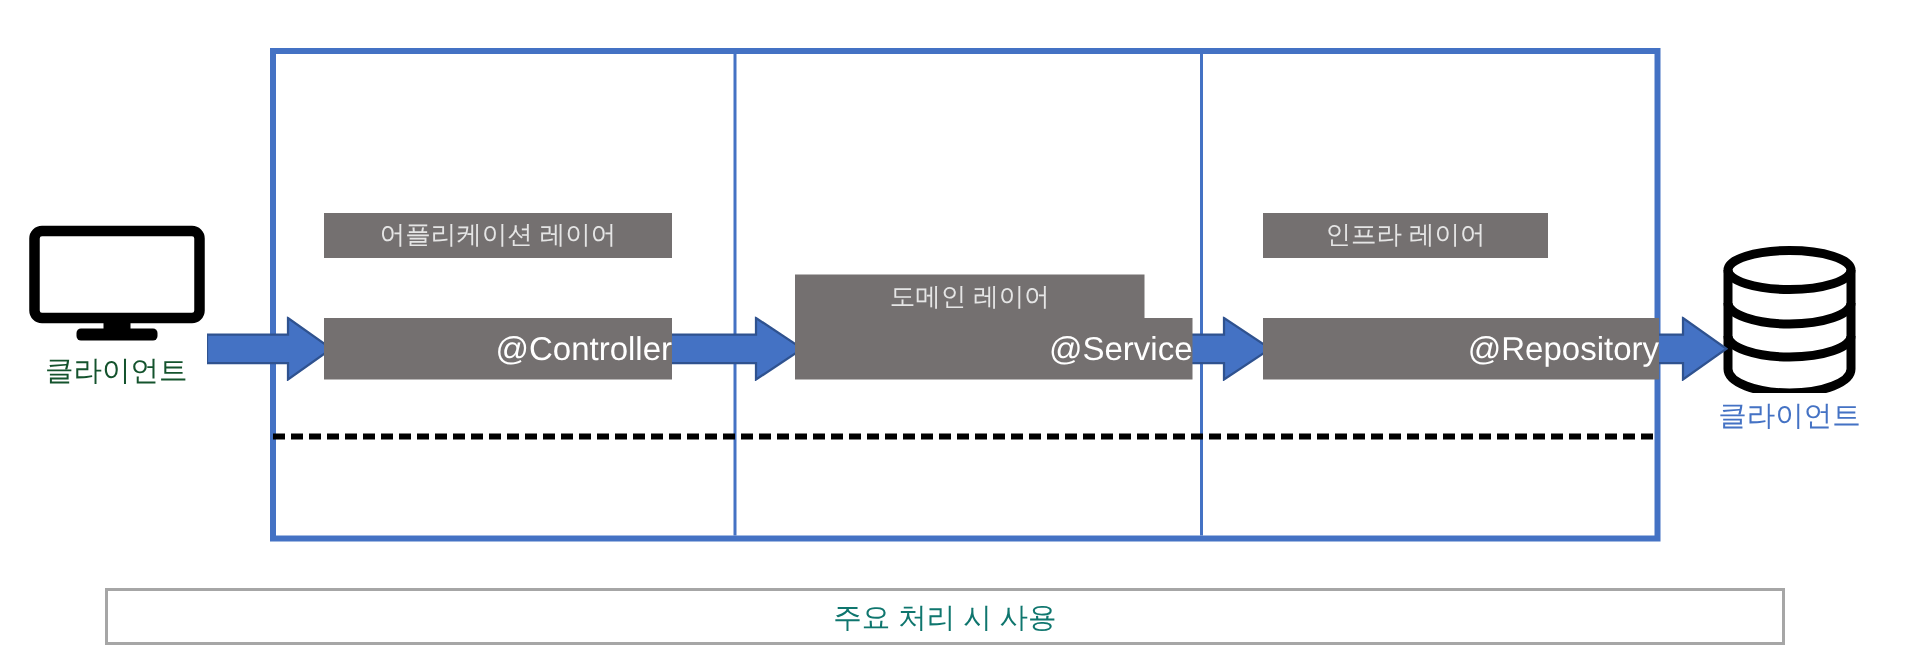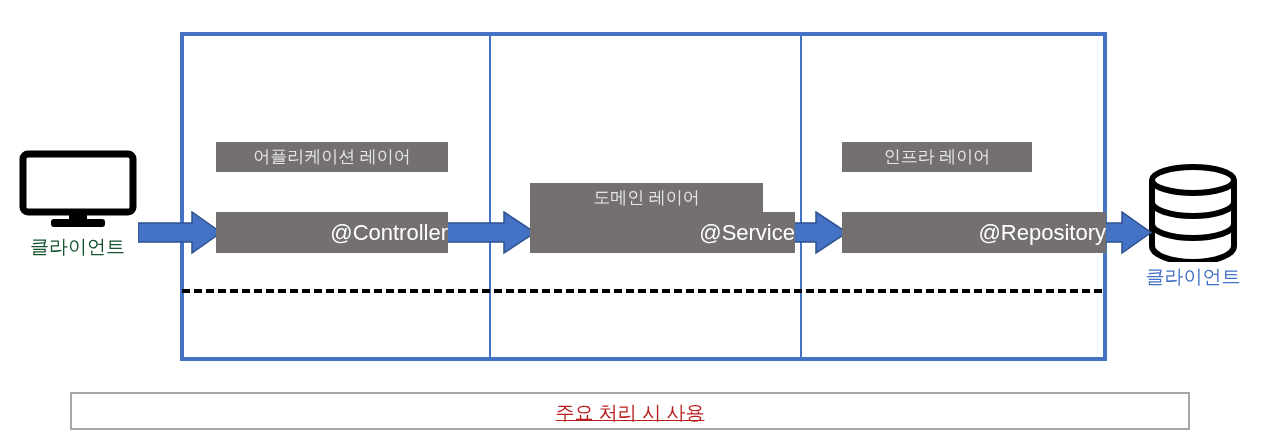--- a/index.html
+++ b/index.html
@@ -124,27 +124,26 @@
 
   
   #usage-caption-bar {
     position: absolute;
     left: 70px;
     top: 392px;
     width: 1120px;
     height: 38px;
     border: 2px solid #A6A6A6;
     background: #ffffff;
-    color: #b91c1c;
+    color: #0f766e;
     font-size: 19px;
     line-height: 38px;
     text-align: center;
     white-space: nowrap;
     box-sizing: border-box;
-    text-decoration: underline;
   }
 </style>
 </head>
 <body>
 
 <div id="layer-frame"></div>
 <div id="column-divider-1" class="column-divider"></div>
 <div id="column-divider-2" class="column-divider"></div>
 
 <div id="dashed-separator"></div>

